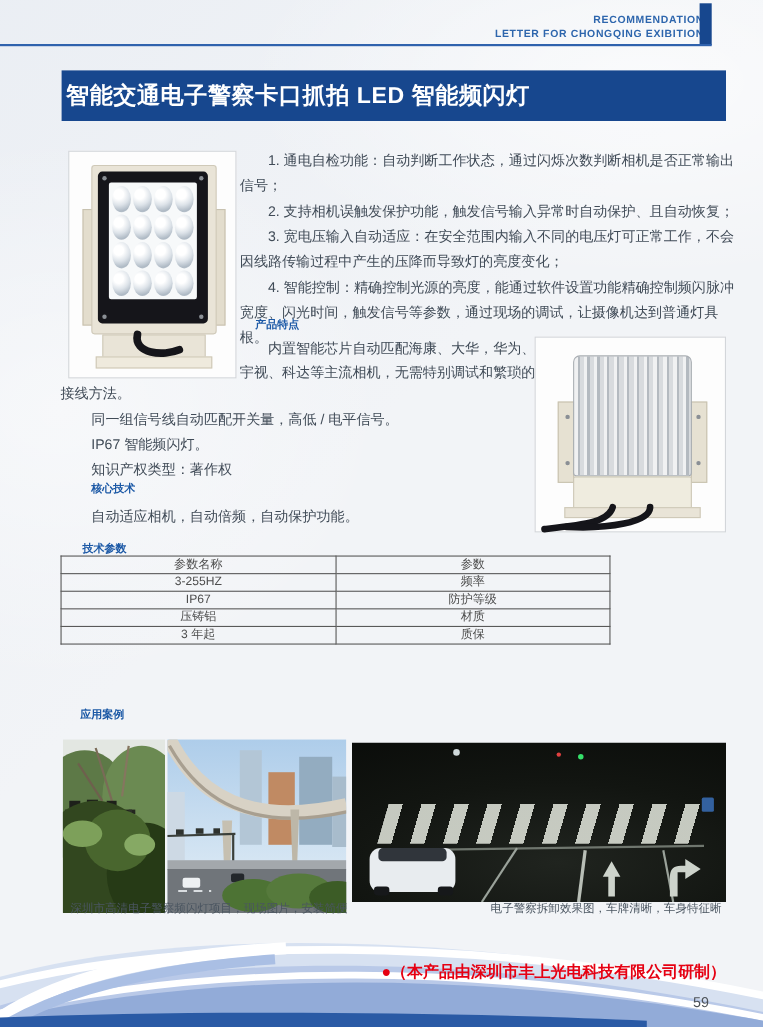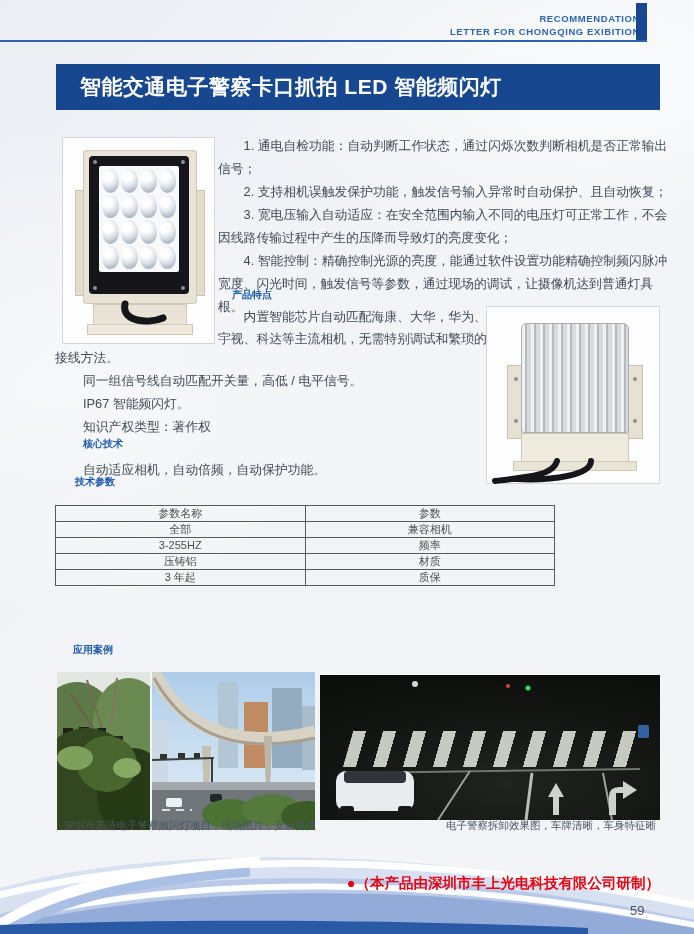--- a/index.html
+++ b/index.html
@@ -14,21 +14,21 @@
       radial-gradient(500px 420px at 8% 40%, rgba(255,255,255,.5), rgba(255,255,255,0) 60%),
       linear-gradient(135deg, rgba(221,228,238,.35), rgba(255,255,255,0) 45%);}
   
   .hdr-text{top:12px;right:54px;text-align:right;color:#2e66ad;font-weight:bold;
             font-size:9.5px;letter-spacing:.6px;line-height:13px;}
   .hdr-bar{top:3px;right:47px;width:11px;height:38px;background:#17478e;}
   .hdr-rule{top:40px;left:0;width:647px;height:2px;background:#2f62ad;}
   
   .titlebar{left:56px;top:64px;width:604px;height:46px;background:#17478e;
             display:flex;align-items:center;}
-  .titlebar span{color:#ffffff;font-weight:bold;font-size:21px;padding-left:24px;letter-spacing:.5px;}
+  .titlebar span{color:#ffffff;font-weight:bold;font-size:21px;padding-left:4px;letter-spacing:.5px;}
   
   .para{width:452px;font-size:12.8px;line-height:23px;text-indent:2em;margin:0;}
   .col{left:218px;}
   .h-blue{color:#1c59a6;font-weight:bold;font-size:10px;}
   .plain{font-size:12.8px;line-height:23px;}
   
   .imgframe{background:#fdfdfd;border:1px solid #d3d6da;box-sizing:border-box;}
   .prod1{left:62px;top:137px;width:153px;height:207px;}
   .prod2{left:486px;top:306px;width:174px;height:178px;}
   .p1-house{left:20px;top:12px;width:112px;height:152px;background:#e9e4d7;border:1px solid #cfc9b8;border-radius:3px;}
@@ -138,34 +138,34 @@
   <div class="abs screw" style="left:27px;top:70px"></div>
   <div class="abs screw" style="left:27px;top:112px"></div>
   <div class="abs screw" style="left:146px;top:70px"></div>
   <div class="abs screw" style="left:146px;top:112px"></div>
   <svg class="abs" style="left:0;top:0" width="174" height="178">
     <path d="M70,154 C66,168 44,170 8,174" stroke="#15151a" stroke-width="6" fill="none" stroke-linecap="round"></path>
     <path d="M104,154 C104,168 66,174 28,172" stroke="#15151a" stroke-width="6" fill="none" stroke-linecap="round"></path>
   </svg>
 </div>
 
-<div class="abs h-blue" style="left:75px;top:475px">技术参数</div>
+<div class="abs h-blue" style="left:75px;top:492px">技术参数</div>
 <table class="abs spec-table">
   <tbody>
       <tr>
     <td>参数名称</td>
     <td>参数</td>
   </tr>
   <tr>
-        <td>全部</td>
-        <td>兼容相机</td>
-      </tr>
-  <tr>
         <td>3-255HZ</td>
         <td>频率</td>
+      </tr>
+  <tr>
+        <td>IP67</td>
+        <td>防护等级</td>
       </tr>
   <tr>
         <td>压铸铝</td>
         <td>材质</td>
       </tr>
   <tr>
         <td>3 年起</td>
         <td>质保</td>
       </tr>
 </tbody>

